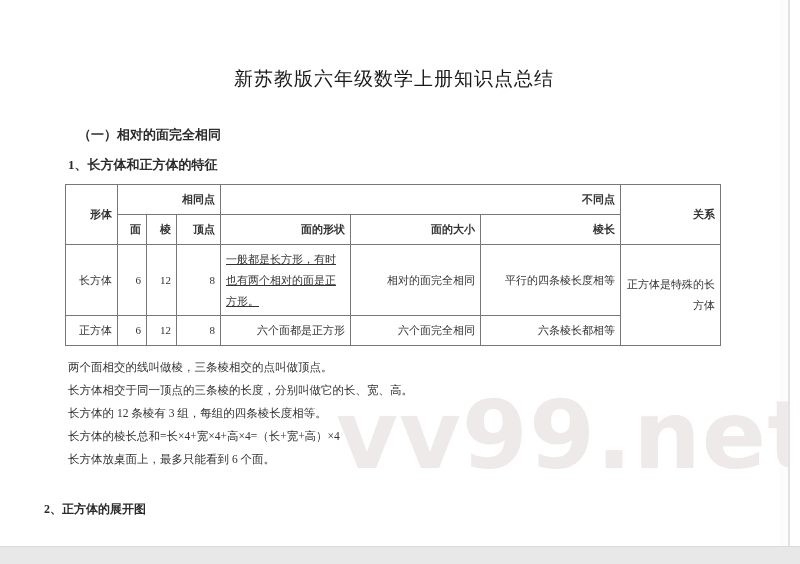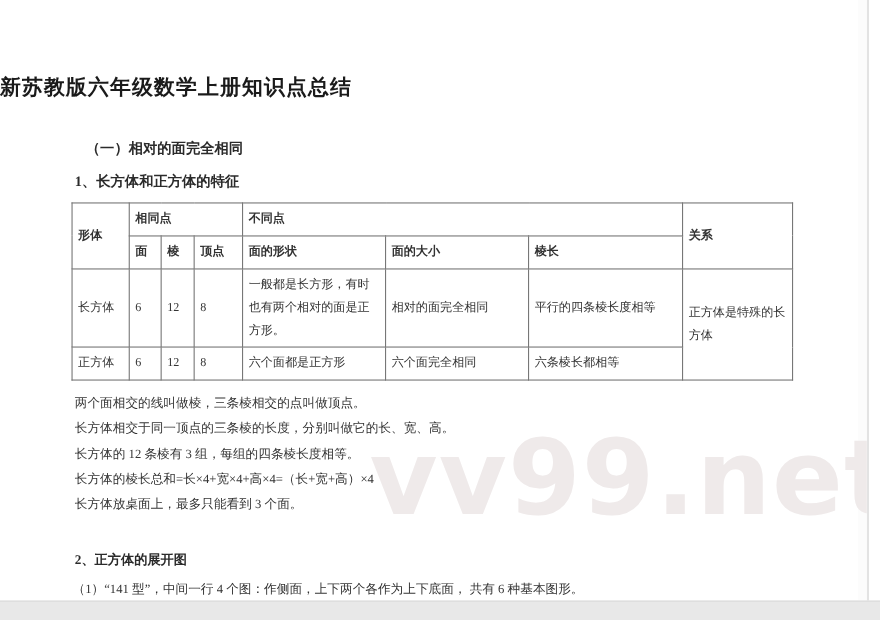--- a/index.html
+++ b/index.html
@@ -42,23 +42,23 @@
     z-index: 1;
     font-family: "DejaVu Sans", "Liberation Sans", sans-serif;
     font-weight: 800;
     font-size: 95px;
     line-height: 1;
     letter-spacing: 1px;
     color: #efeaea;
     user-select: none;
   }
   .doc-title {
-    text-align: left;
+    text-align: center;
     font-size: 19px;
-    font-weight: bold;
+    font-weight: normal;
     color: #1a1a1a;
     padding-top: 66px;
     letter-spacing: 1px;
   }
   .section-heading {
     margin: 34px 0 0 78px;
     font-size: 13px;
     font-weight: bold;
   }
   .sub-heading {
@@ -69,38 +69,38 @@
   table.features {
     margin: 10px 0 0 65px;
     border-collapse: collapse;
     table-layout: fixed;
     width: 655px;
     font-size: 11px;
     color: #333;
   }
   table.features td {
     border: 1px solid #777;
-    text-align: left;
+    text-align: right;
     vertical-align: middle;
     padding: 4px 5px;
     line-height: 1.9;
   }
   table.features td.hdr { font-weight: bold; height: 24px; }
   table.features tr.body-row-1 td { height: 70px; }
   table.features tr.body-row-2 td { height: 23px; }
-  table.features td.left-cell { text-align: left; }
+  table.features td.left-cell { text-align: left; text-decoration: underline; }
   table.features td.bold { font-weight: normal; }
   .notes { margin: 10px 0 0 68px; }
   .notes p {
     font-size: 11.5px;
     line-height: 23px;
     color: #333;
   }
   .sub2-heading {
-    margin: 30px 0 0 68px;
+    margin: 30px 0 0 44px;
     font-size: 12px;
     font-weight: bold;
   }
   .sub2-text {
     margin: 7px 0 0 66px;
     font-size: 11.5px;
     line-height: 23px;
     color: #333;
   }
 </style>
@@ -165,25 +165,24 @@
         <td>六条棱长都相等</td>
       </tr>
     </tbody>
       </table>
 
     <div class="notes">
       <p>两个面相交的线叫做棱，三条棱相交的点叫做顶点。</p>
       <p>长方体相交于同一顶点的三条棱的长度，分别叫做它的长、宽、高。</p>
       <p>长方体的 12 条棱有 3 组，每组的四条棱长度相等。</p>
       <p>长方体的棱长总和=长×4+宽×4+高×4=（长+宽+高）×4</p>
-      <p>长方体放桌面上，最多只能看到 3 个面。</p>
+      <p>长方体放桌面上，最多只能看到 6 个面。</p>
     </div>
 
     <div class="sub2-heading">2、正方体的展开图</div>
 
-    <div class="sub2-text">（1）“141 型”，中间一行 4 个图：作侧面，上下两个各作为上下底面， 共有 6 种基本图形。</div>
 
   </div>
 
   <div class="page-right-margin"></div>
 </div>
 
 <div class="desk-band"></div>
 
 </body></html>

